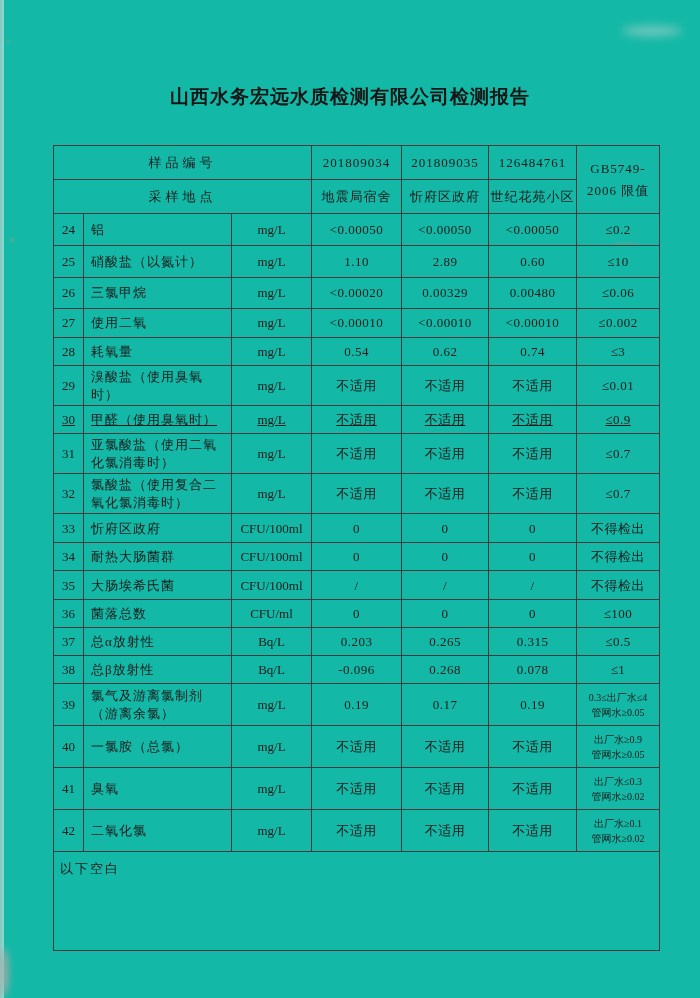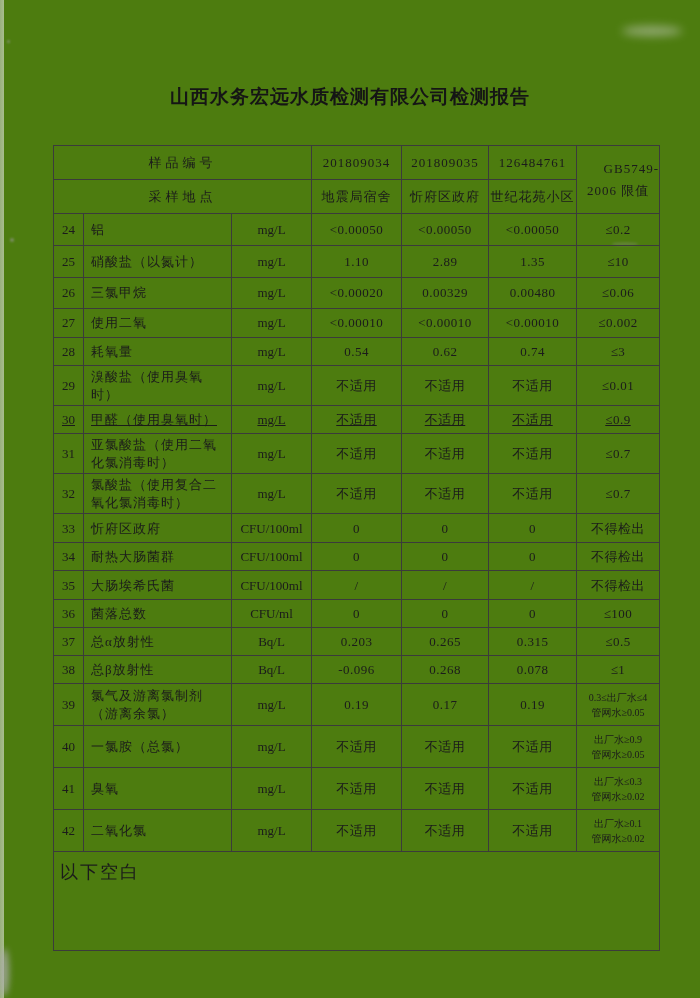--- a/index.html
+++ b/index.html
@@ -3,21 +3,21 @@
 <meta charset="utf-8">
 <style>
   html,body{margin:0;padding:0;}
   body{
     width:700px;height:998px;position:relative;
     background:#ffffff;
     font-family:"Liberation Serif","DejaVu Serif",serif;
     color:#1c1c1c;
     overflow:hidden;
   }
-  .page{position:absolute;inset:0;background:#4d7c0f;}
+  .page{position:absolute;inset:0;background:#14b8a6;}
   
   .edge-left{position:absolute;left:0;top:0;width:4px;height:100%;
     background:linear-gradient(to right,#d9d9d9,#f3f3f3);opacity:.55;}
   .edge-top-right{position:absolute;right:18px;top:26px;width:60px;height:10px;
     background:#d7d7d7;border-radius:50%;filter:blur(5px);opacity:.5;}
   .smudge-bottom-left{position:absolute;left:0;top:948px;width:9px;height:48px;
     background:#ababab;border-radius:50%;filter:blur(3px);opacity:.8;}
   .speck{position:absolute;background:#9a9a9a;border-radius:50%;filter:blur(1px);opacity:.6;}
   .speck.s1{left:10px;top:238px;width:4px;height:4px;}
   .speck.s2{left:7px;top:40px;width:3px;height:3px;}
@@ -39,31 +39,31 @@
     border-collapse:collapse;table-layout:fixed;
     font-size:13px;color:#1b1b1b;
   }
   table.results td{
     border:1px solid #3b3b3b;text-align:center;vertical-align:middle;
     padding:0;line-height:1.35;overflow:hidden;
   }
   thead td{height:33px;letter-spacing:1px;}
   thead td.hlabel{letter-spacing:4px;}
   td.limit-head{letter-spacing:1px;}
-  td.limit-head .l1{margin-bottom:4px;text-align:right;}
+  td.limit-head .l1{margin-bottom:4px;}
   tbody td.c-name{
     text-align:left;padding:2px 4px 2px 7px;letter-spacing:1px;
     white-space:pre-line;
   }
   tbody td.c-no{letter-spacing:0;}
   tbody td.c-v1,tbody td.c-v2,tbody td.c-v3,tbody td.c-limit{letter-spacing:.5px;}
   tbody td.c-limit.small{font-size:10px;letter-spacing:0;line-height:1.5;white-space:pre-line;}
   tfoot td.blank{
     height:82px;vertical-align:top;text-align:left;
-    padding:8px 6px;letter-spacing:2px;font-size:18px;
+    padding:8px 6px;letter-spacing:2px;font-size:13px;
   }
 </style>
 </head>
 <body>
 
 <div class="page">
 
   <div class="edge-left"></div>
   <div class="edge-top-right"></div>
   <div class="smudge-bottom-left"></div>
@@ -111,21 +111,21 @@
           <td class="c-v2">&lt;0.00050</td>
           <td class="c-v3">&lt;0.00050</td>
           <td class="c-limit">≤0.2</td>
         </tr>
         <tr style="height: 32px;">
           <td class="c-no">25</td>
           <td class="c-name">硝酸盐（以氮计）</td>
           <td class="c-unit">mg/L</td>
           <td class="c-v1">1.10</td>
           <td class="c-v2">2.89</td>
-          <td class="c-v3">1.35</td>
+          <td class="c-v3">0.60</td>
           <td class="c-limit">≤10</td>
         </tr>
         <tr style="height: 31px;">
           <td class="c-no">26</td>
           <td class="c-name">三氯甲烷</td>
           <td class="c-unit">mg/L</td>
           <td class="c-v1">&lt;0.00020</td>
           <td class="c-v2">0.00329</td>
           <td class="c-v3">0.00480</td>
           <td class="c-limit">≤0.06</td>

